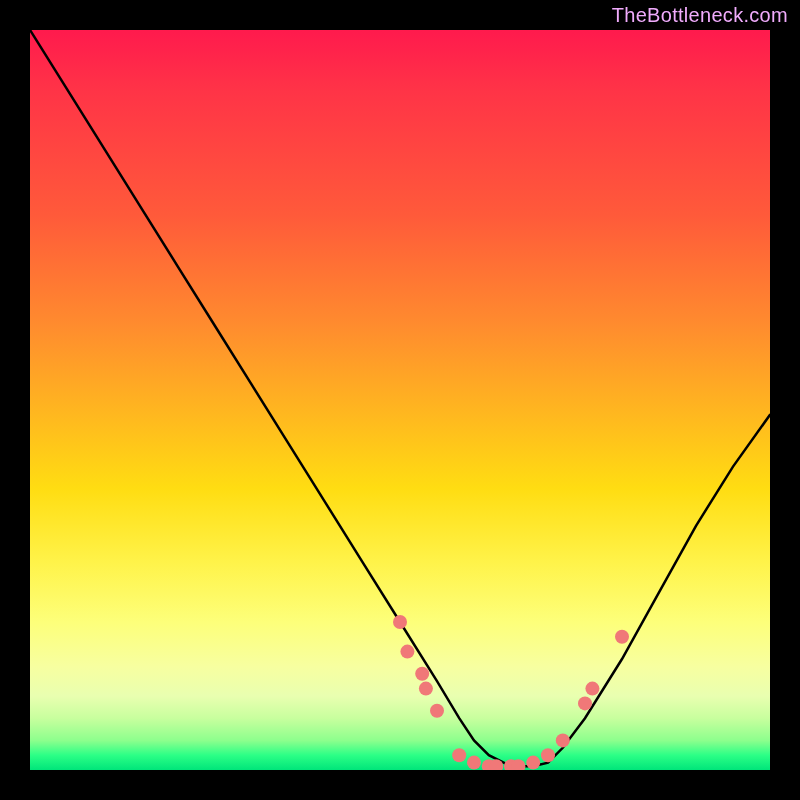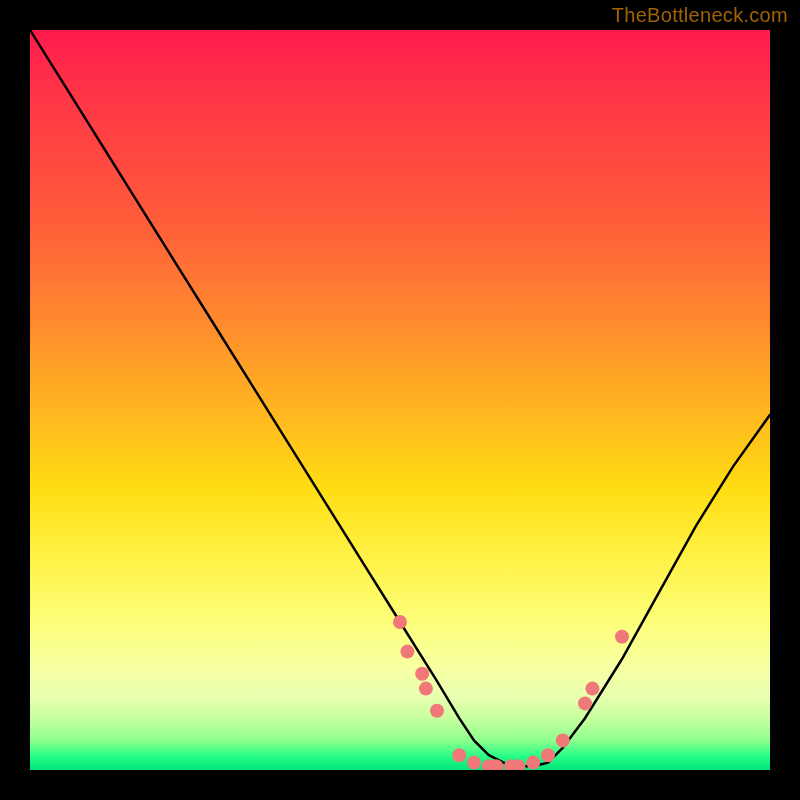--- a/index.html
+++ b/index.html
@@ -49,21 +49,21 @@
   .curve-svg {
     position: absolute;
     inset: 0;
     width: 100%;
     height: 100%;
   }
   .watermark {
     position: absolute;
     top: 4px;
     right: 12px;
-    color: #a16207;
+    color: #f0abfc;
     font-size: 20px;
     letter-spacing: 0.3px;
   }
 </style>
 </head>
 <body>
 
 <div class="stage">
   <div class="watermark">TheBottleneck.com</div>
 

